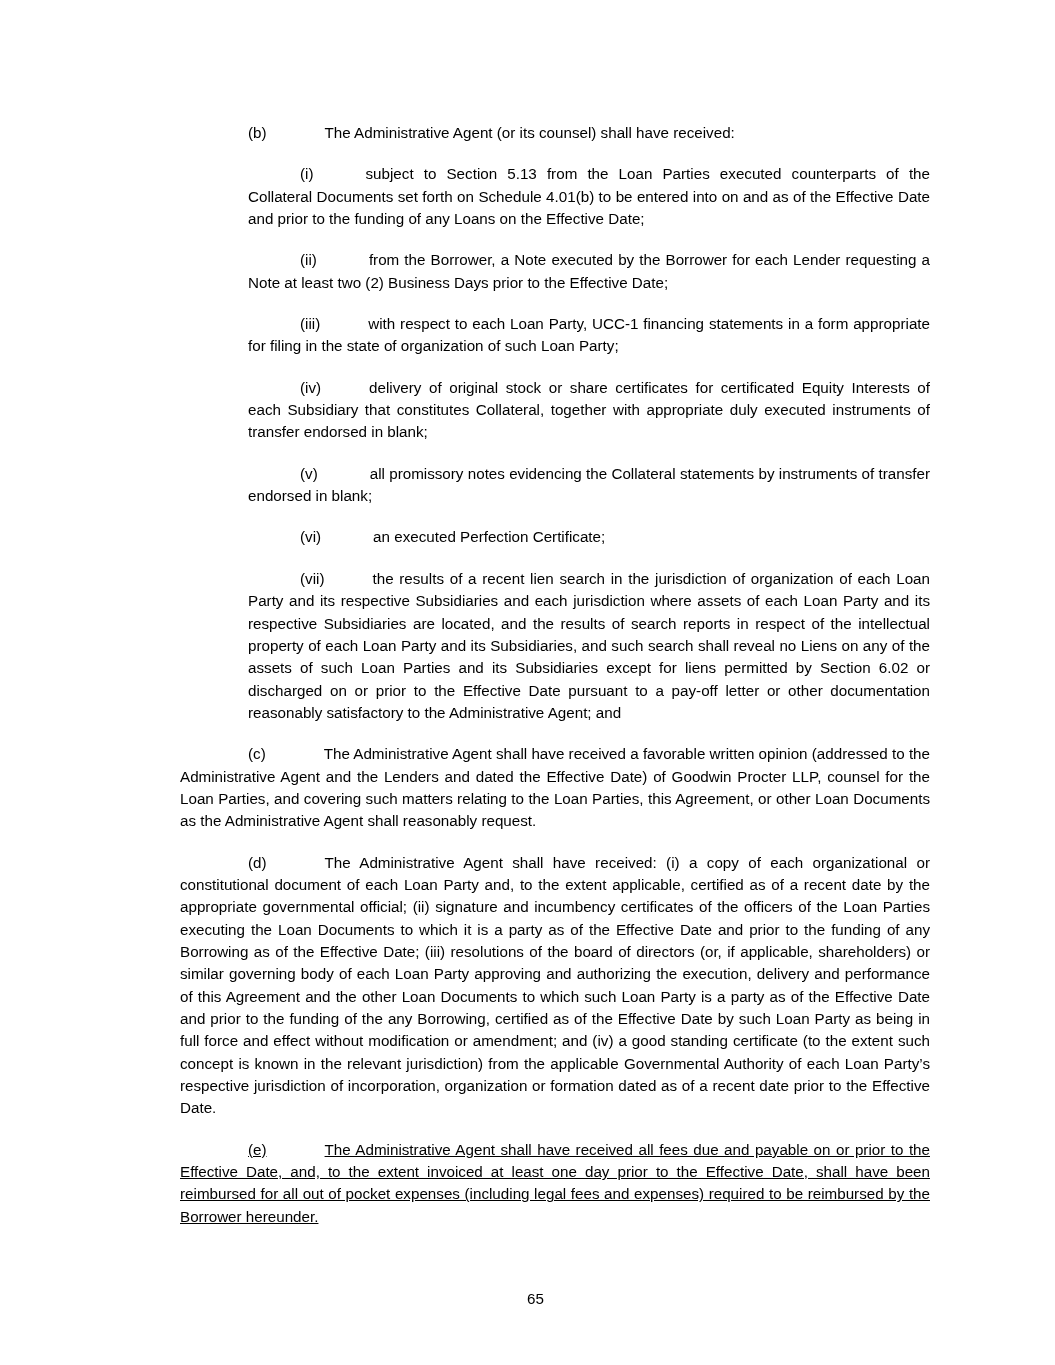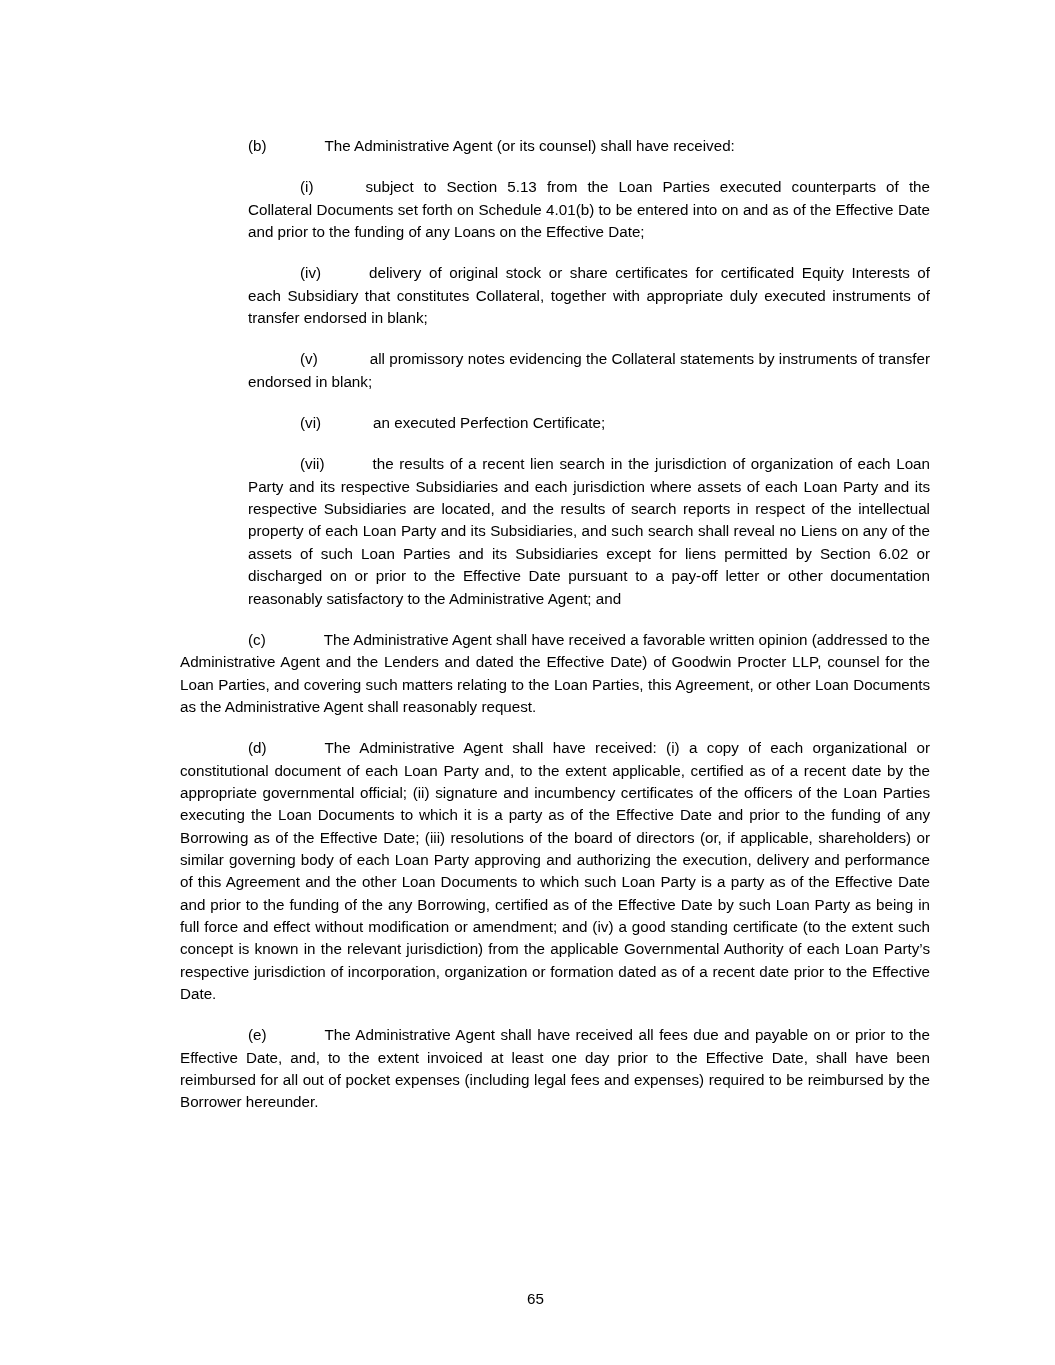--- a/index.html
+++ b/index.html
@@ -17,25 +17,26 @@
     position: relative;
     width: 1055px;
     height: 1365px;
     box-sizing: border-box;
     padding: 118px 125px 40px 180px;
   }
   .para {
     font-size: 15.2px;
     line-height: 1.47;
     text-align: justify;
-    margin: 17px 0 19px 0;
+    margin: 4px 0 19px 0;
     text-justify: inter-word;
   }
   .para.last {
     margin-bottom: 0;
+    text-decoration: underline;
   }
   .lvl1 {
     
     text-indent: 68px;
     padding-left: 0;
   }
   .lvl2 {
     
     padding-left: 68px;
     text-indent: 52px;
@@ -65,21 +66,23 @@
 </style>
 </head>
 <body>
 
 <div class="page">
 
   <p class="para lvl1"><span>(b)</span><span class="tab-lg"></span><span>The Administrative Agent (or its counsel) shall have received:</span></p>
 
   <p class="para lvl2"><span>(i)</span><span class="tab"></span><span>subject to Section 5.13 from the Loan Parties executed counterparts of the Collateral Documents set forth on Schedule 4.01(b) to be entered into on and as of the Effective Date and prior to the funding of any Loans on the Effective Date;</span></p>
 
+  <p class="para lvl2"><span>(ii)</span><span class="tab"></span><span>from the Borrower, a Note executed by the Borrower for each Lender requesting a Note at least two (2) Business Days prior to the Effective Date;</span></p>
 
+  <p class="para lvl2"><span>(iii)</span><span class="tab-sm"></span><span>with respect to each Loan Party, UCC-1 financing statements in a form appropriate for filing in the state of organization of such Loan Party;</span></p>
 
   <p class="para lvl2"><span>(iv)</span><span class="tab-sm"></span><span>delivery of original stock or share certificates for certificated Equity Interests of each Subsidiary that constitutes Collateral, together with appropriate duly executed instruments of transfer endorsed in blank;</span></p>
 
   <p class="para lvl2"><span>(v)</span><span class="tab"></span><span>all promissory notes evidencing the Collateral statements by instruments of transfer endorsed in blank;</span></p>
 
   <p class="para lvl2"><span>(vi)</span><span class="tab"></span><span>an executed Perfection Certificate;</span></p>
 
   <p class="para lvl2"><span>(vii)</span><span class="tab-sm"></span><span>the results of a recent lien search in the jurisdiction of organization of each Loan Party and its respective Subsidiaries and each jurisdiction where assets of each Loan Party and its respective Subsidiaries are located, and the results of search reports in respect of the intellectual property of each Loan Party and its Subsidiaries, and such search shall reveal no Liens on any of the assets of such Loan Parties and its Subsidiaries except for liens permitted by </span><span class="u">Section 6.02</span><span> or discharged on or prior to the Effective Date pursuant to a pay-off letter or other documentation reasonably satisfactory to the Administrative Agent; and</span></p>
 
 

